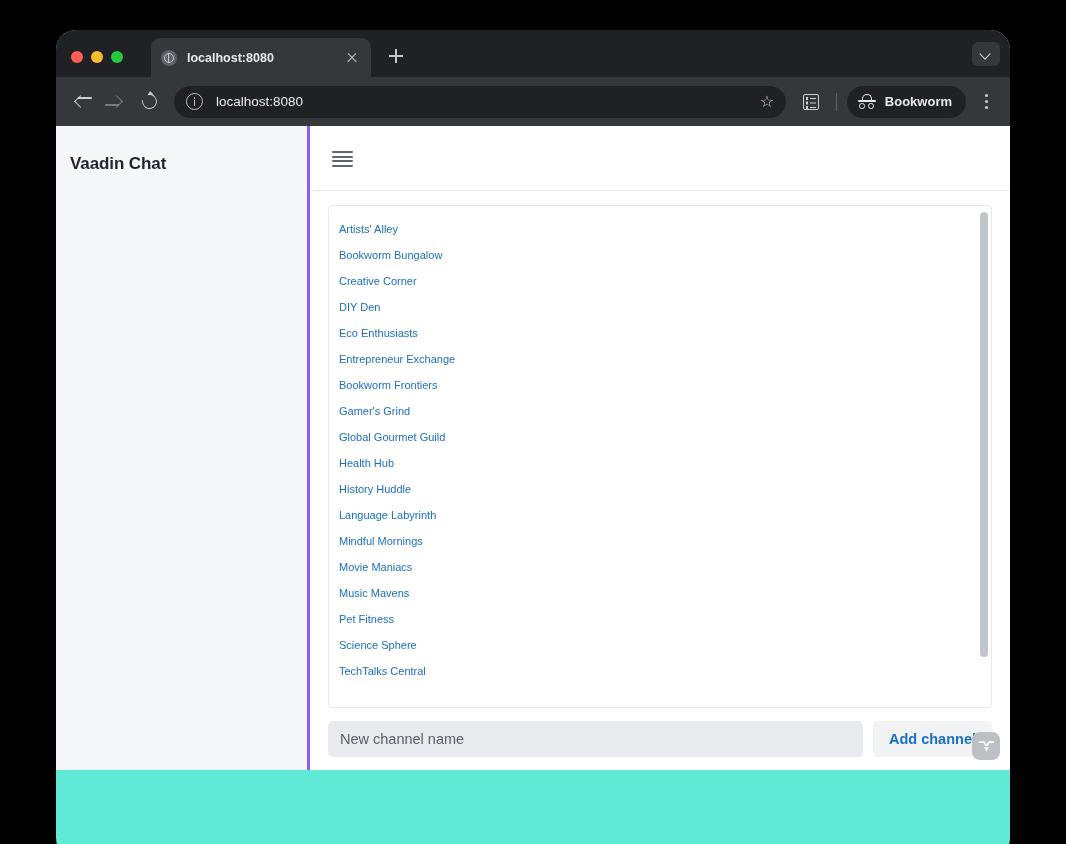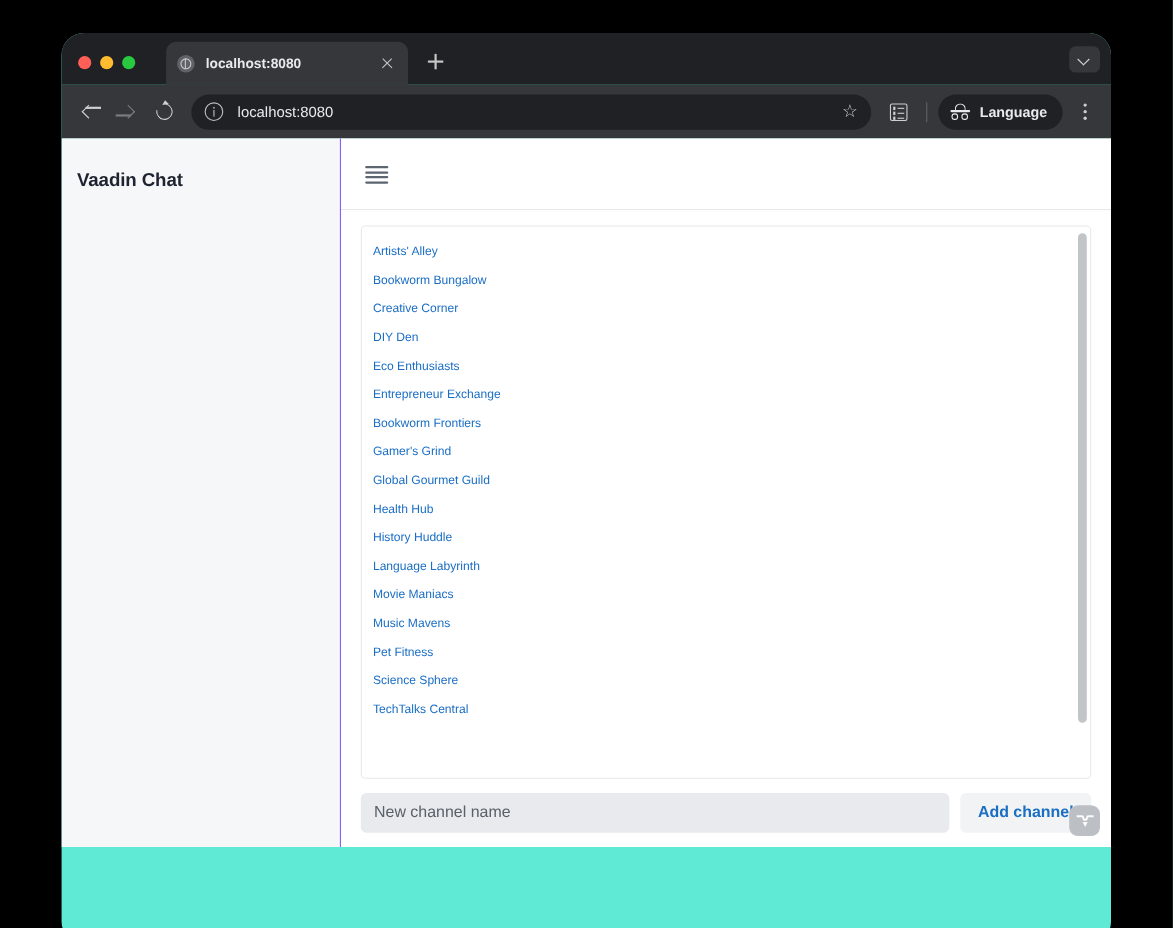--- a/index.html
+++ b/index.html
@@ -265,21 +265,21 @@
     position: relative;
     height: 644px;
     background: #ffffff;
     display: flex;
   }
 
   
   #app-sidebar {
     width: 254px; flex: none;
     background: #f5f7f8;
-    border-right: 1px solid #8b5cf6;
+    border-right: 3px solid #8b5cf6;
     padding: 28px 12px 0 14px;
   }
   #app-title {
     font-size: 17px; font-weight: bold;
     color: #1f2430;
     letter-spacing: -0.1px;
   }
 
   
   #app-main {
@@ -423,21 +423,21 @@
 
     <div id="toolbar-divider"></div>
 
     <div id="incognito-badge">
       <span id="incognito-glyph">
         <span class="hat"></span>
           <span class="brim"></span>
         <span class="eye l"></span>
           <span class="eye r"></span>
       </span>
-      <span id="incognito-label">Language</span>
+      <span id="incognito-label">Bookworm</span>
     </div>
 
     <div id="kebab-menu">
       <span class="dot"></span>
         <span class="dot"></span>
         <span class="dot"></span>
     </div>
   </div>
 
   <div id="viewport">
@@ -464,20 +464,21 @@
             <span class="channel-item">Creative Corner</span>
             <span class="channel-item">DIY Den</span>
             <span class="channel-item">Eco Enthusiasts</span>
             <span class="channel-item">Entrepreneur Exchange</span>
             <span class="channel-item">Bookworm Frontiers</span>
             <span class="channel-item">Gamer's Grind</span>
             <span class="channel-item">Global Gourmet Guild</span>
             <span class="channel-item">Health Hub</span>
             <span class="channel-item">History Huddle</span>
             <span class="channel-item">Language Labyrinth</span>
+            <span class="channel-item">Mindful Mornings</span>
             <span class="channel-item">Movie Maniacs</span>
             <span class="channel-item">Music Mavens</span>
             <span class="channel-item">Pet Fitness</span>
             <span class="channel-item">Science Sphere</span>
             <span class="channel-item">TechTalks Central</span>
           </div>
         <div id="list-scrollbar">
           <div id="list-scrollbar-thumb"></div>
         </div>
       </div>

